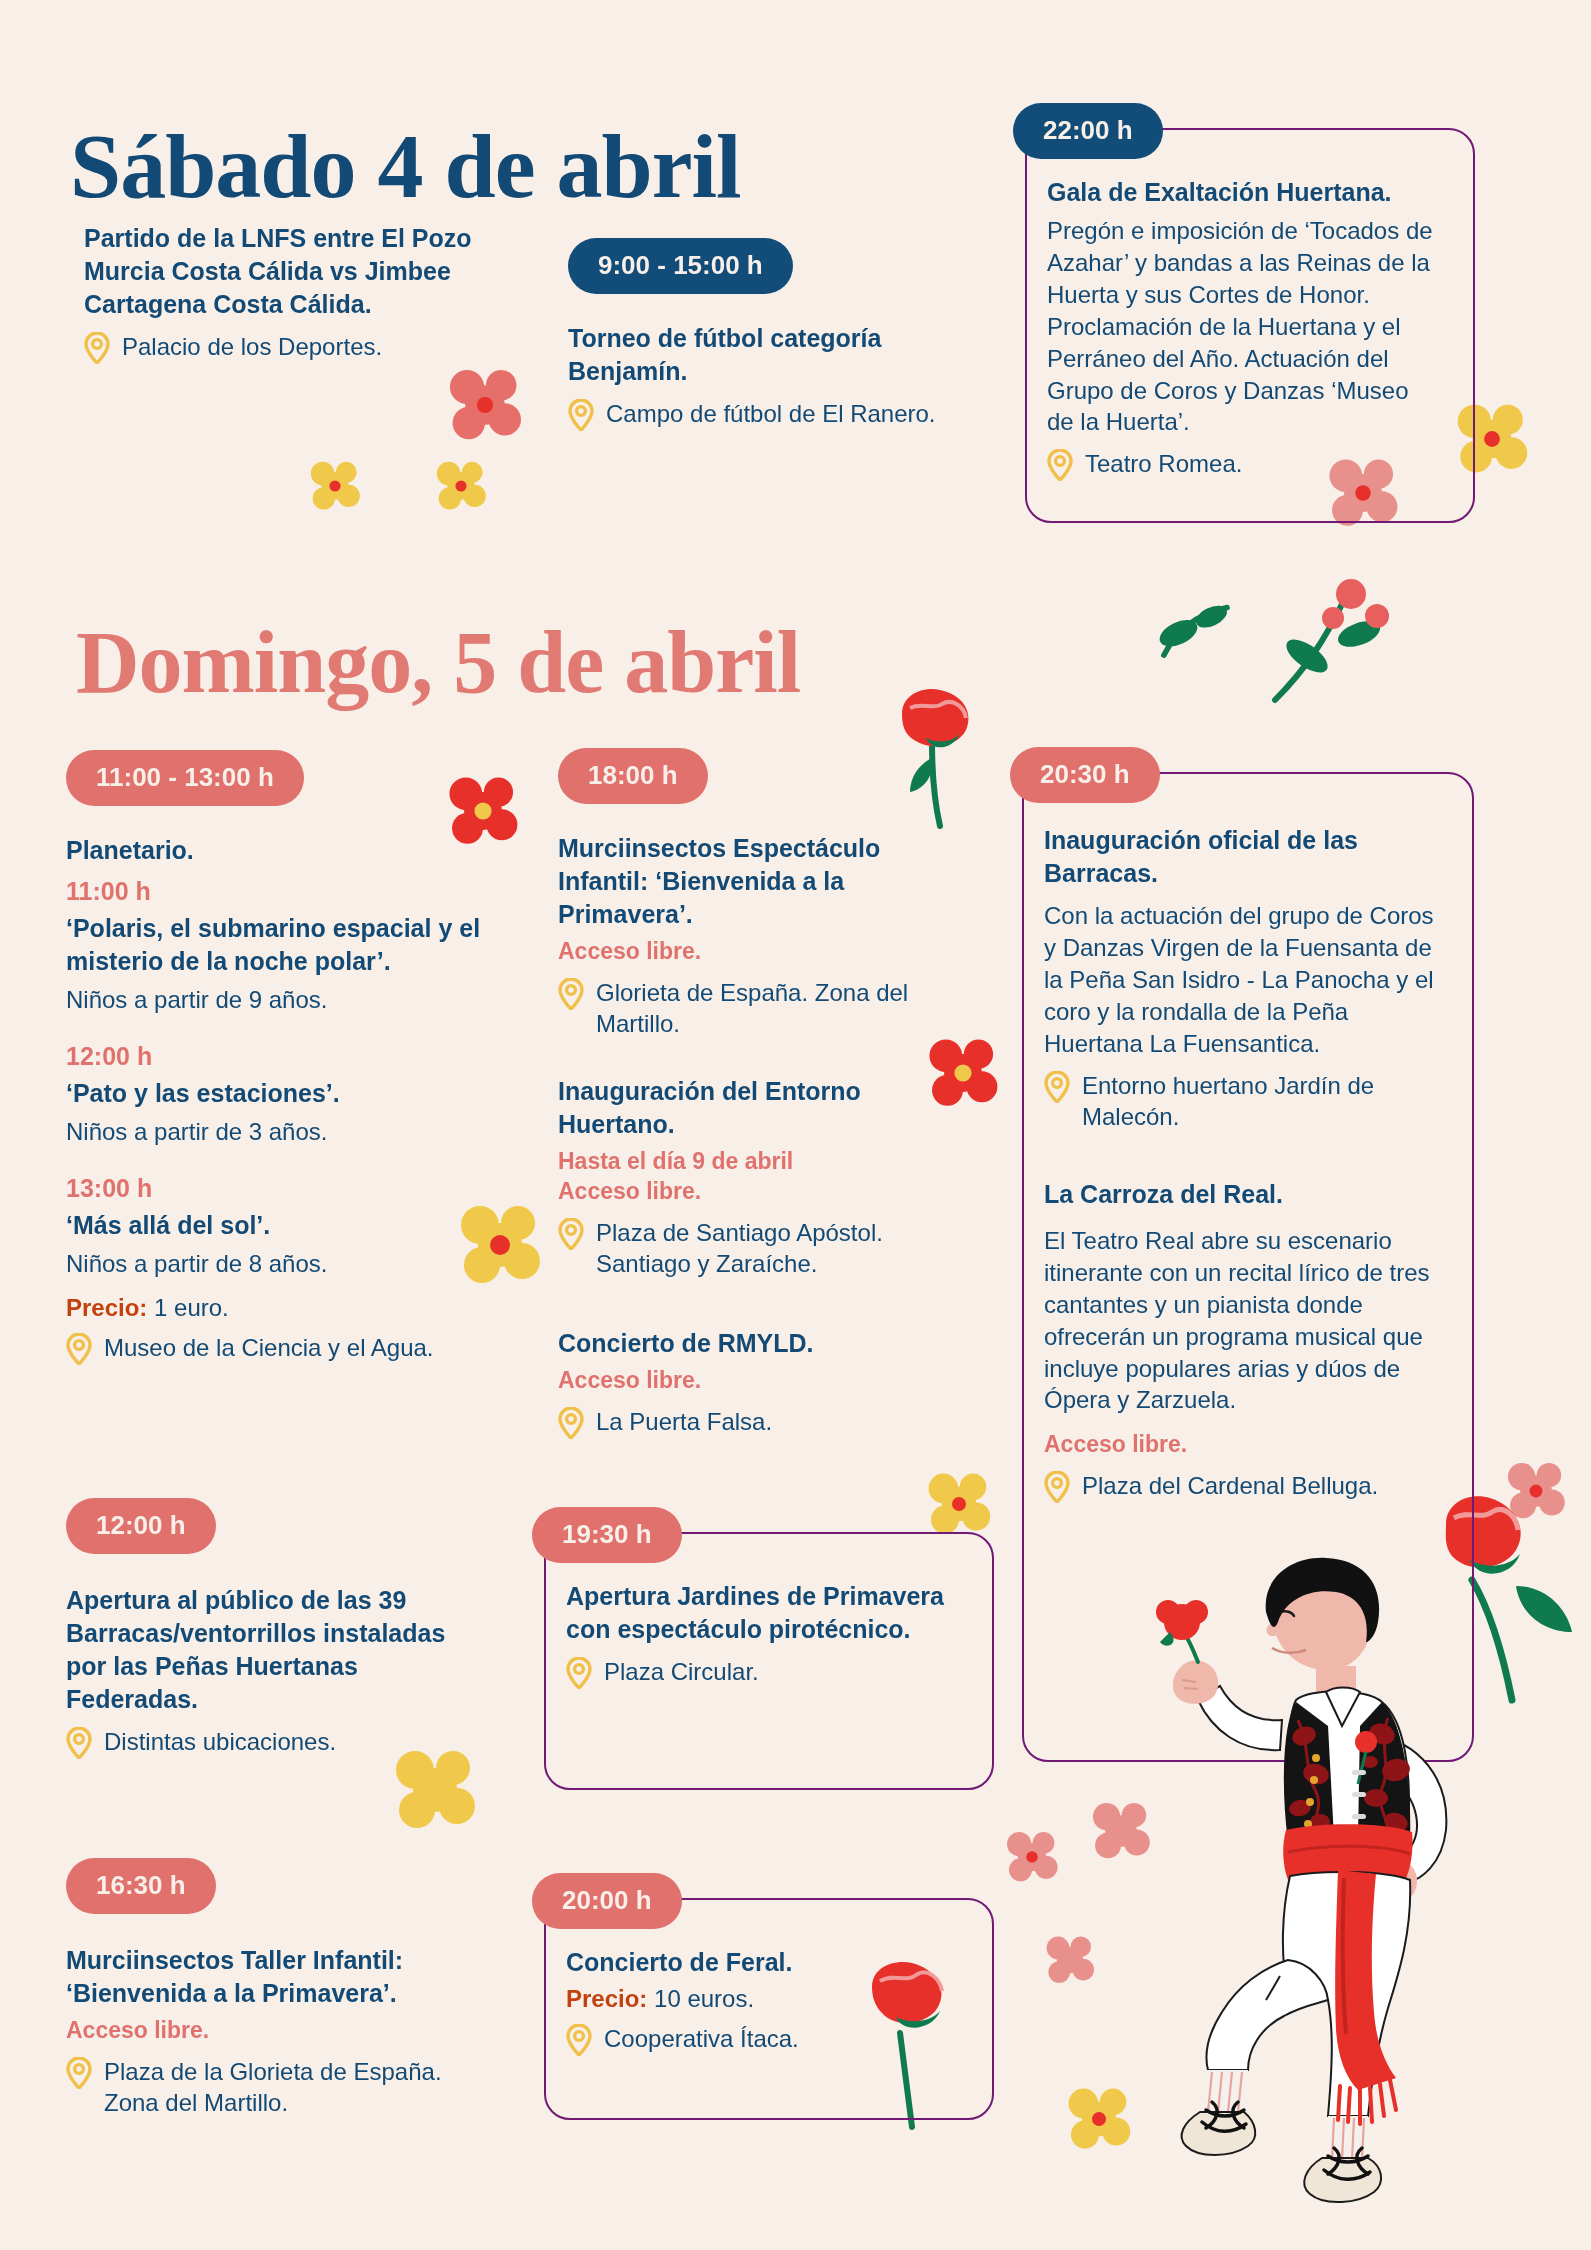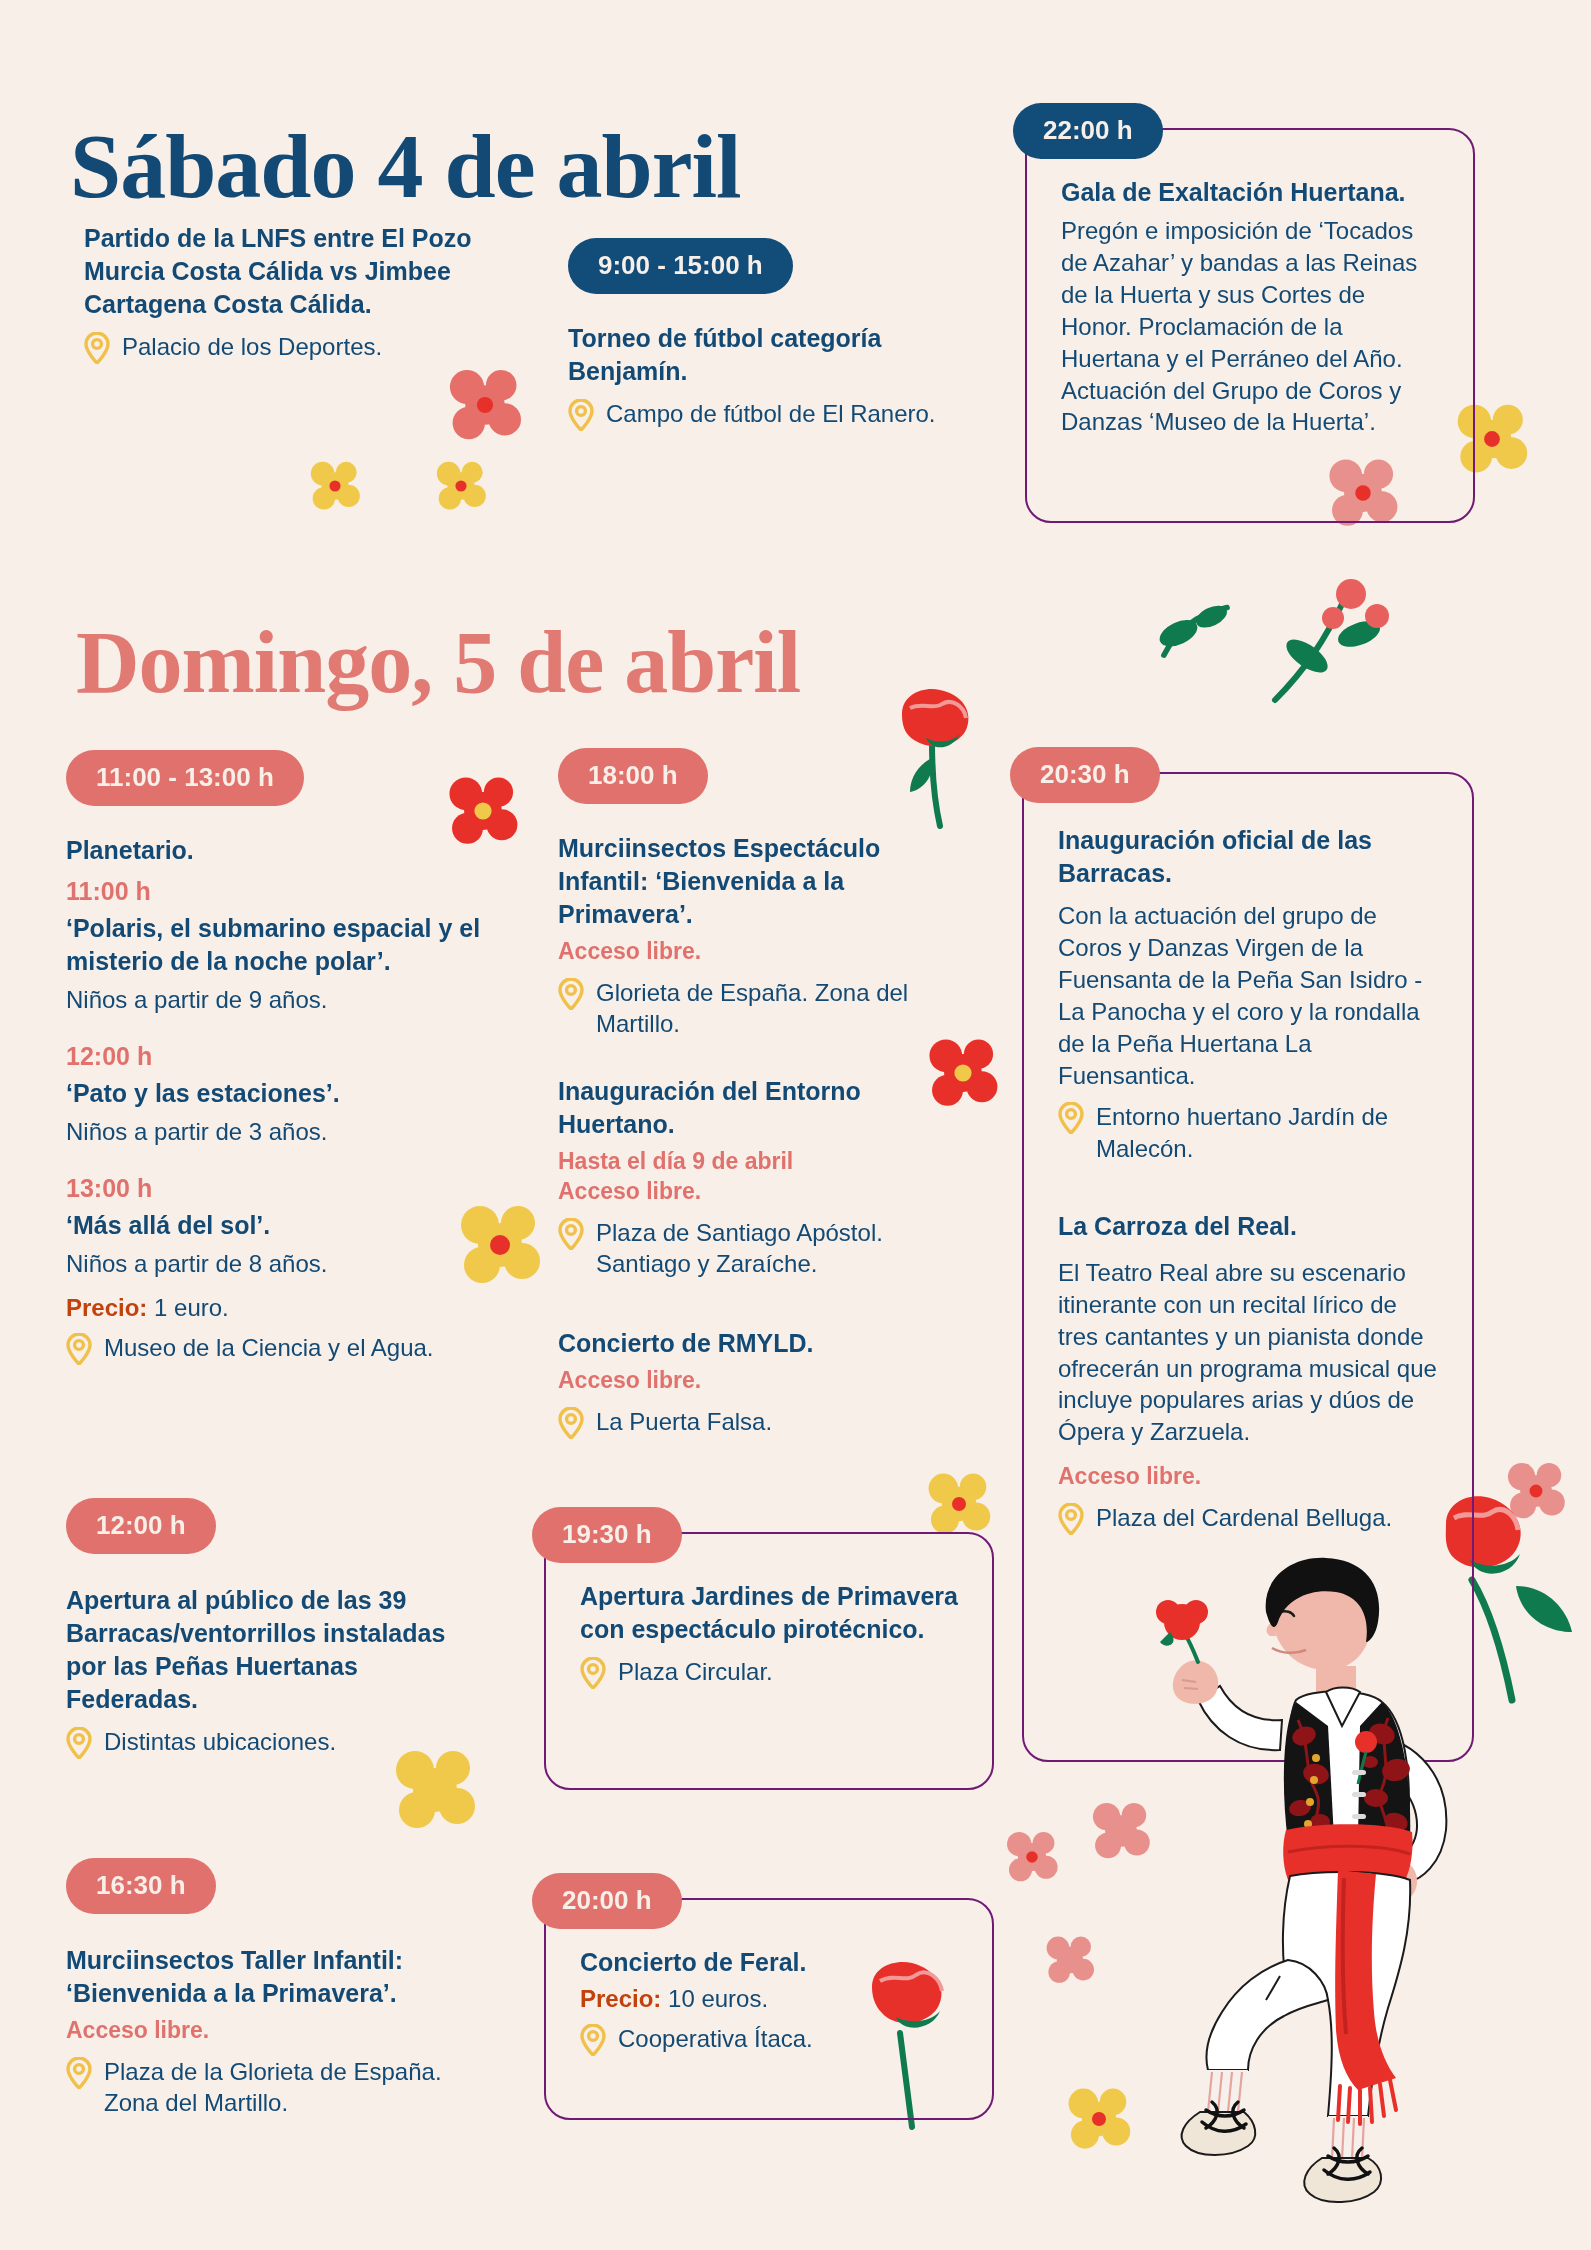--- a/index.html
+++ b/index.html
@@ -62,21 +62,21 @@
   .loc .pin{flex:0 0 auto;margin-top:1px;}
   .gap{height:18px;}
 
   
   .card{
     position:absolute;
     border:2px solid #701a75;
     border-radius:26px;
     box-sizing:border-box;
   }
-  .card-inner{position:relative;padding:46px 34px 30px 34px;}
+  .card-inner{position:relative;padding:46px 34px 30px 20px;}
   .card > .pill{
     position:absolute;top:-27px;left:-14px;z-index:3;
   }
 
   
   .deco{position:absolute;pointer-events:none;}
 
   
   #dancer{position:absolute;left:1120px;top:1530px;width:420px;height:700px;}
 </style>
@@ -295,20 +295,29 @@
       </span>
       <span>Campo de fútbol de El Ranero.</span>
     </div>
   </div>
 
   <div class="card" style="left:1025px;top:128px;width:450px;height:395px;">
     <span class="pill blue">22:00 h</span>
     <div class="card-inner">
       <p class="ev-title">Gala de Exaltación Huertana.</p>
       <p class="ev-sub">Pregón e imposición de ‘Tocados de Azahar’ y bandas a las Reinas de la Huerta y sus Cortes de Honor. Proclamación de la Huertana y el Perráneo del Año. Actuación del Grupo de Coros y Danzas ‘Museo de la Huerta’.</p>
+      <div class="loc">
+        <span class="pin">
+          <svg width="26" height="32" viewBox="0 0 26 32">
+              <path d="M13 1C6.9 1 2 5.9 2 12c0 7.8 11 19 11 19s11-11.2 11-19c0-6.1-4.9-11-11-11z" fill="none" stroke="#f0c04b" stroke-width="3.4"></path>
+              <circle cx="13" cy="12" r="4.4" fill="none" stroke="#f0c04b" stroke-width="3.4"></circle>
+            </svg>
+        </span>
+        <span>Teatro Romea.</span>
+      </div>
     </div>
   </div>
 
   <h1 class="day-title" id="sun-title">Domingo, 5 de abril</h1>
 
   <div class="block" style="left:66px;top:750px;width:450px;">
     <span class="pill red">11:00 - 13:00 h</span>
     <p class="ev-title" style="margin-top:28px;">Planetario.</p>
 
     <p class="ev-time-red">11:00 h</p>

